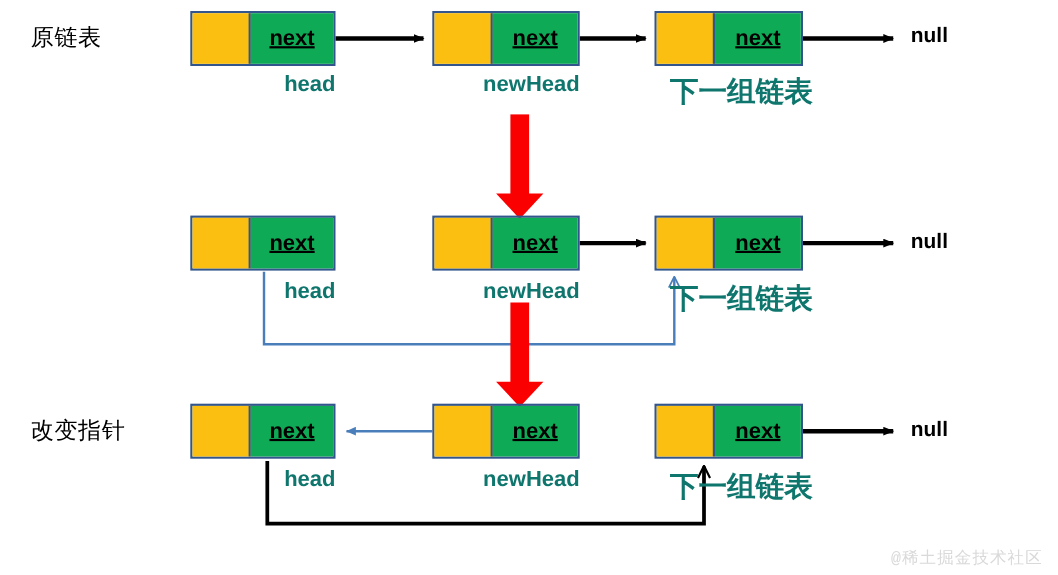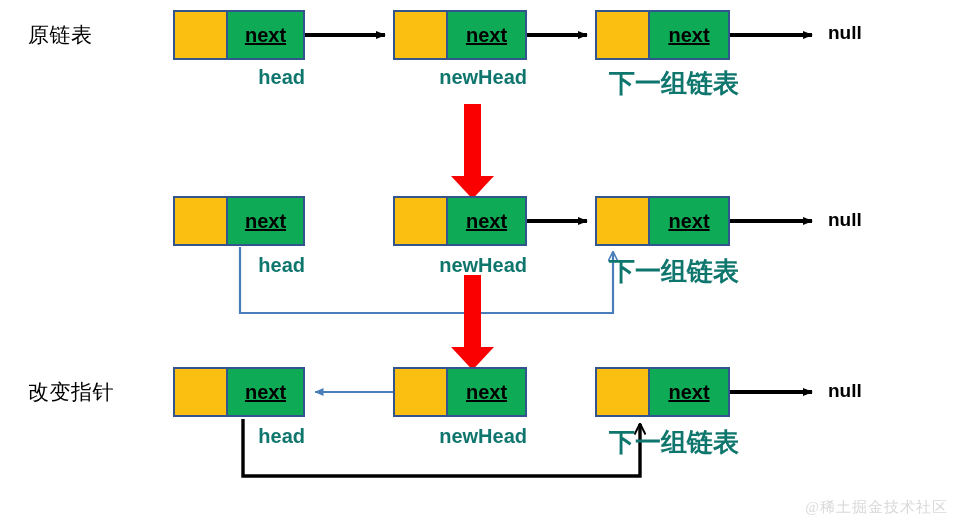--- a/index.html
+++ b/index.html
@@ -66,21 +66,21 @@
     font-weight:700;
     color:#000;
     z-index:4;
   }
 
   .watermark{
     position:absolute;
     right:14px;bottom:6px;
     font-size:15px;
     color:#d9d9d9;
-    font-family:Liberation Serif, serif;
+    font-family:Liberation Mono, monospace;
     letter-spacing:1px;
     z-index:5;
   }
 </style>
 </head>
 <body>
 
 <div id="stage">
 
   <svg id="wires" viewBox="0 0 962 523">

